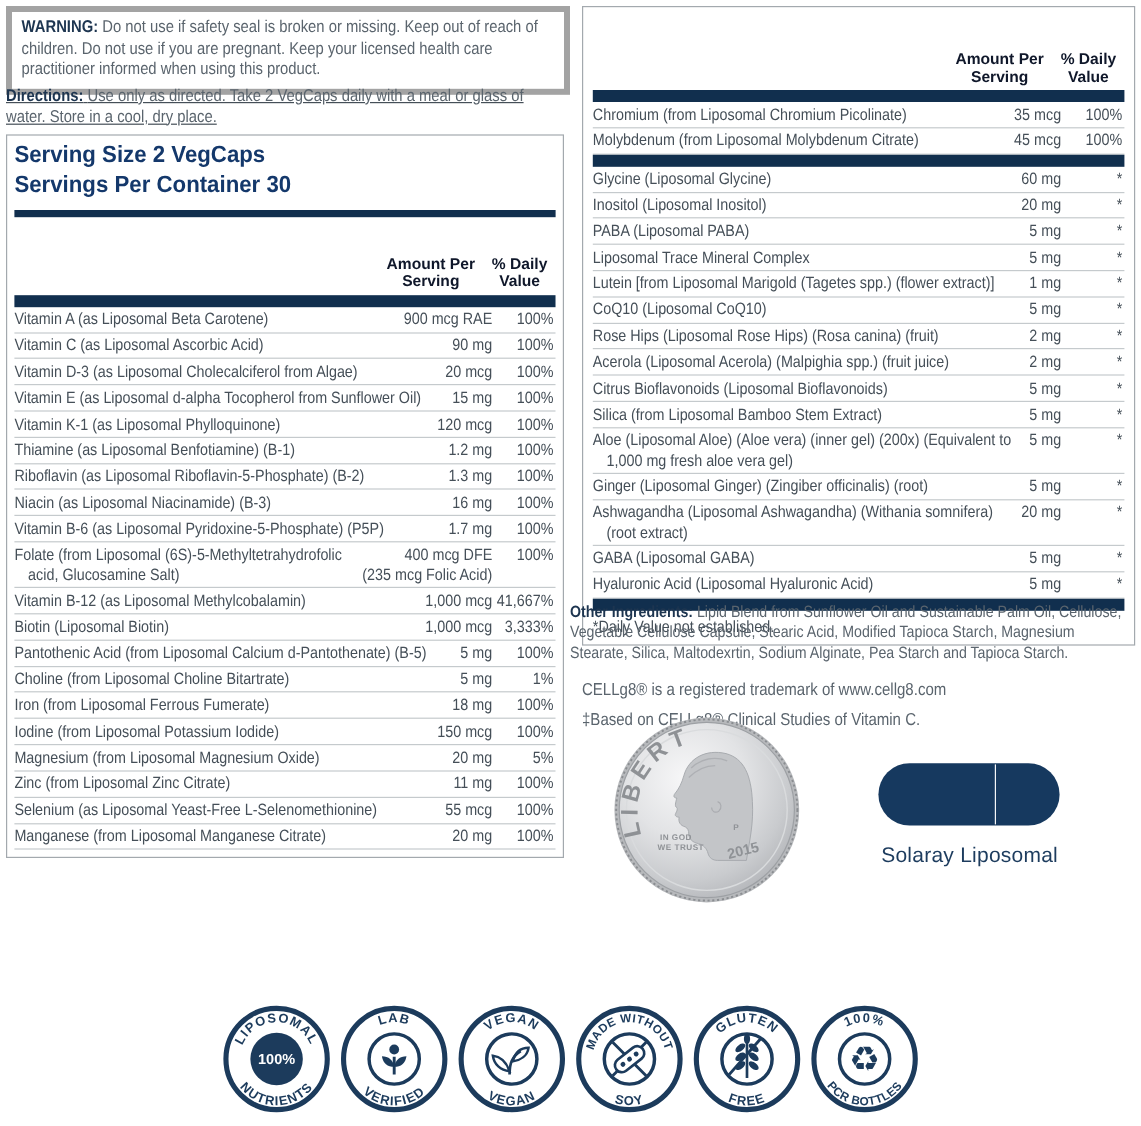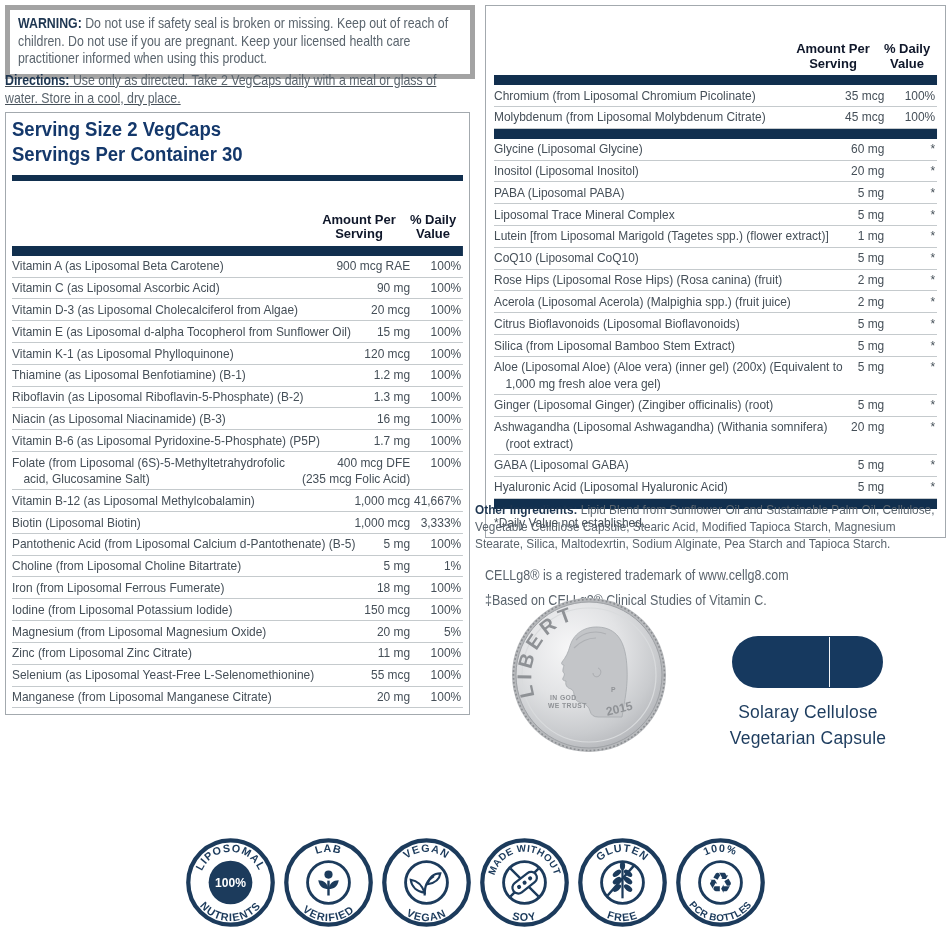--- a/index.html
+++ b/index.html
@@ -376,22 +376,21 @@
   <text class="coin-sm" x="40" y="104">IN GOD</text>
   <text class="coin-sm" x="38" y="112">WE TRUST</text>
   <text class="coin-sm" x="101" y="96">P</text>
   <text class="coin-yr" x="96" y="118" transform="rotate(-14 104 114)">2015</text>
 </svg>
 
 <div class="abs capsule">
   <div class="split"></div>
 </div>
 <div class="abs cap-caption">
-  <div>Solaray Cellulose</div>
-  <div>Vegetarian Capsule</div>
+  <div>Solaray Liposomal</div>
 </div>
 
 <div class="abs badges">
 
   <svg class="badge" viewBox="0 0 100 100">
     <circle class="b-ring" cx="50" cy="50" r="45.4"></circle>
     <circle class="b-fill" cx="50" cy="50" r="23.5"></circle>
     <text x="50" y="54.5" text-anchor="middle" font-size="13" font-weight="bold" fill="#ffffff">100%</text>
     <text class="b-arc"><textPath href="#arcTop" xlink:href="#arcTop" startOffset="50%" text-anchor="middle">LIPOSOMAL</textPath></text>
     <text class="b-arc"><textPath href="#arcBot" xlink:href="#arcBot" startOffset="50%" text-anchor="middle">NUTRIENTS</textPath></text>

